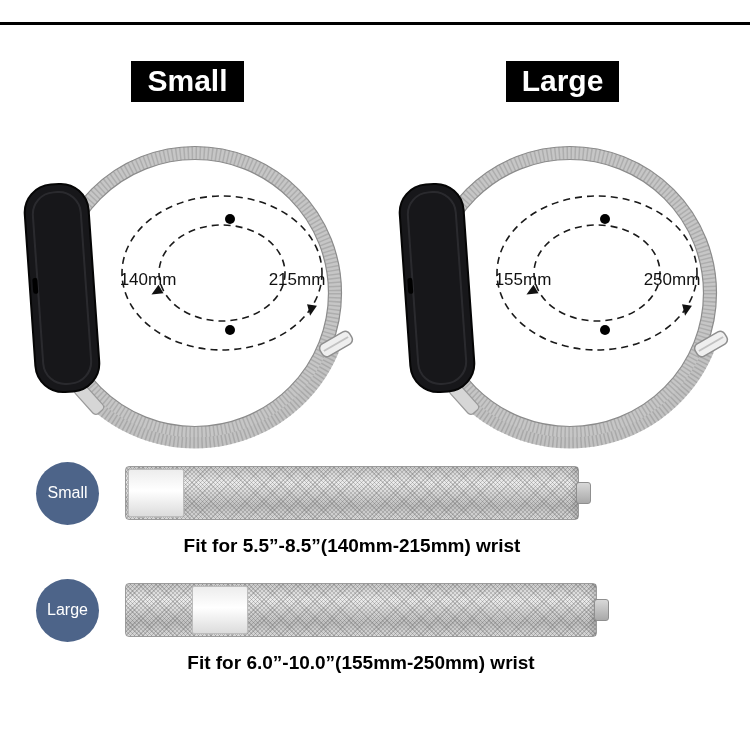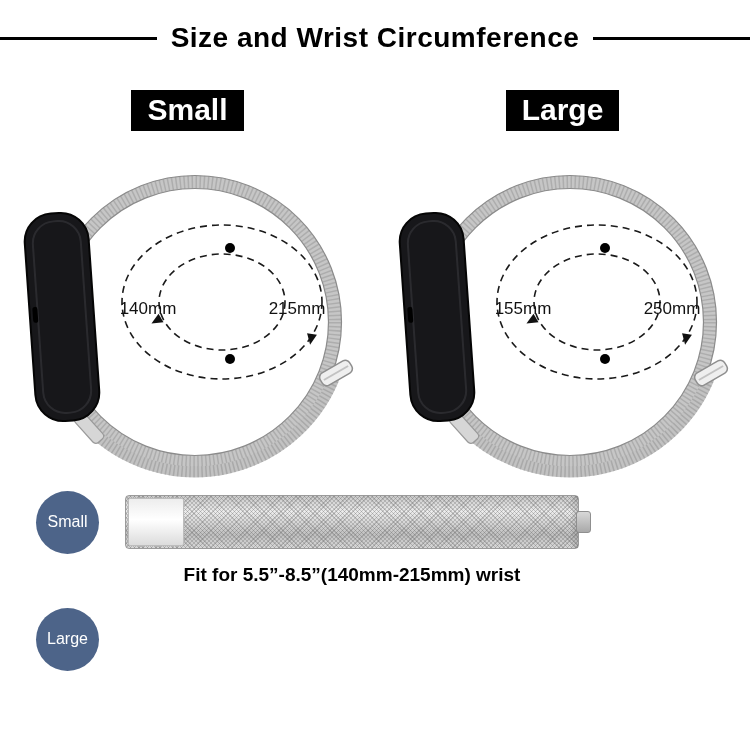--- a/index.html
+++ b/index.html
@@ -38,21 +38,20 @@
   .end-cap{position:absolute;right:0;top:0;bottom:0;width:8px;background:linear-gradient(90deg,rgba(0,0,0,0),rgba(0,0,0,0.15));}
   .end-tab{position:absolute;right:-13px;top:50%;transform:translateY(-50%);width:13px;height:20px;
     background:linear-gradient(180deg,#d8d8d8,#a9a9a9);border:1px solid #8f8f8f;border-radius:3px;}
   .fit-caption{margin-top:15px;text-align:center;font-size:19px;font-weight:bold;}
 </style>
 </head>
 <body>
 
 <div class="header">
   <div class="rule"></div>
-  <div class="page-title">Size and Wrist Circumference</div>
   <div class="rule"></div>
 </div>
 
 <div class="panels">
 
   <div class="panel">
     <div class="size-badge">Small</div>
     <svg width="375" height="346" viewBox="0 0 375 346">
 
       <g>
@@ -139,13 +138,21 @@
       <div class="clasp-plate"></div>
       <div class="end-cap"></div>
       <div class="end-tab"></div>
     </div>
     <div class="fit-caption">Fit for 5.5”-8.5”(140mm-215mm) wrist</div>
   </div>
 </div>
 
 <div class="fit-row second">
   <div class="size-circle">Large</div>
+  <div class="band-col">
+    <div class="band-strip large-strip">
+      <div class="clasp-plate"></div>
+      <div class="end-cap"></div>
+      <div class="end-tab"></div>
+    </div>
+    <div class="fit-caption">Fit for 6.0”-10.0”(155mm-250mm) wrist</div>
+  </div>
 </div>
 
 </body></html>

